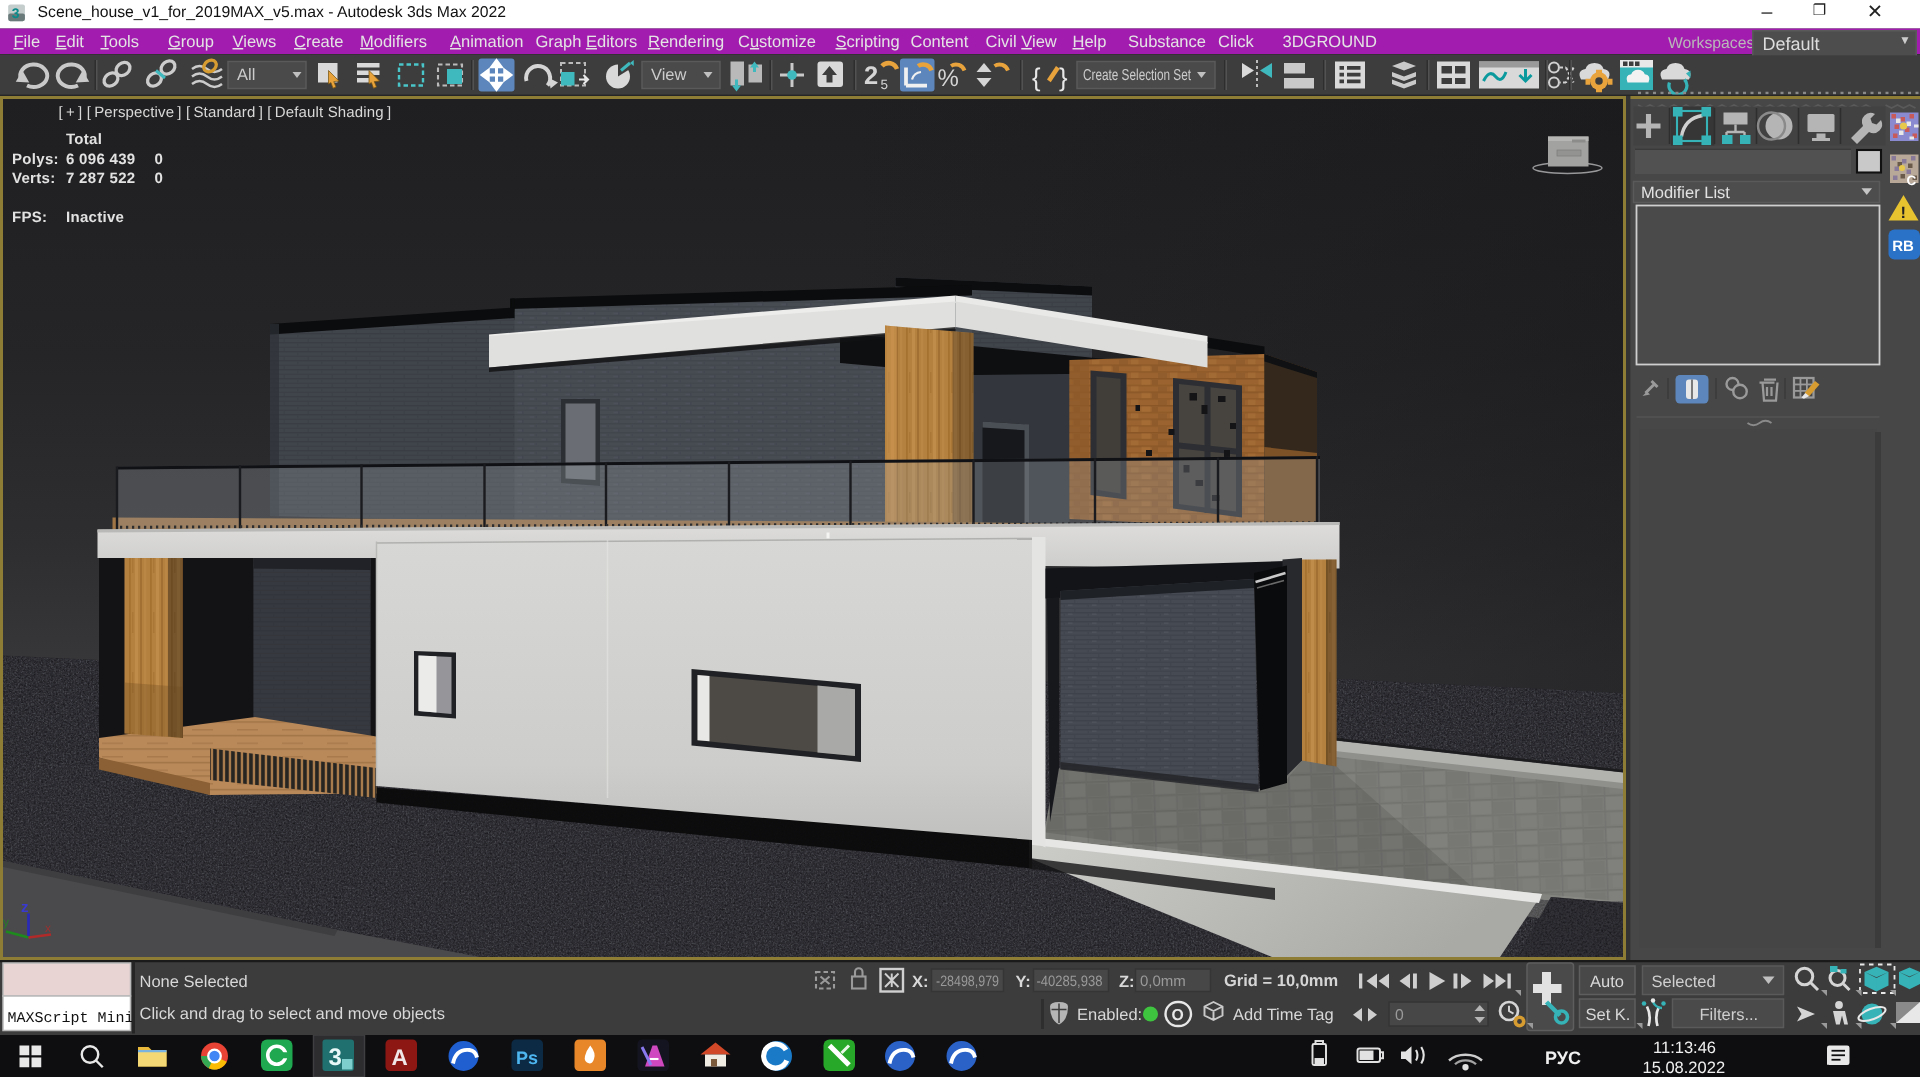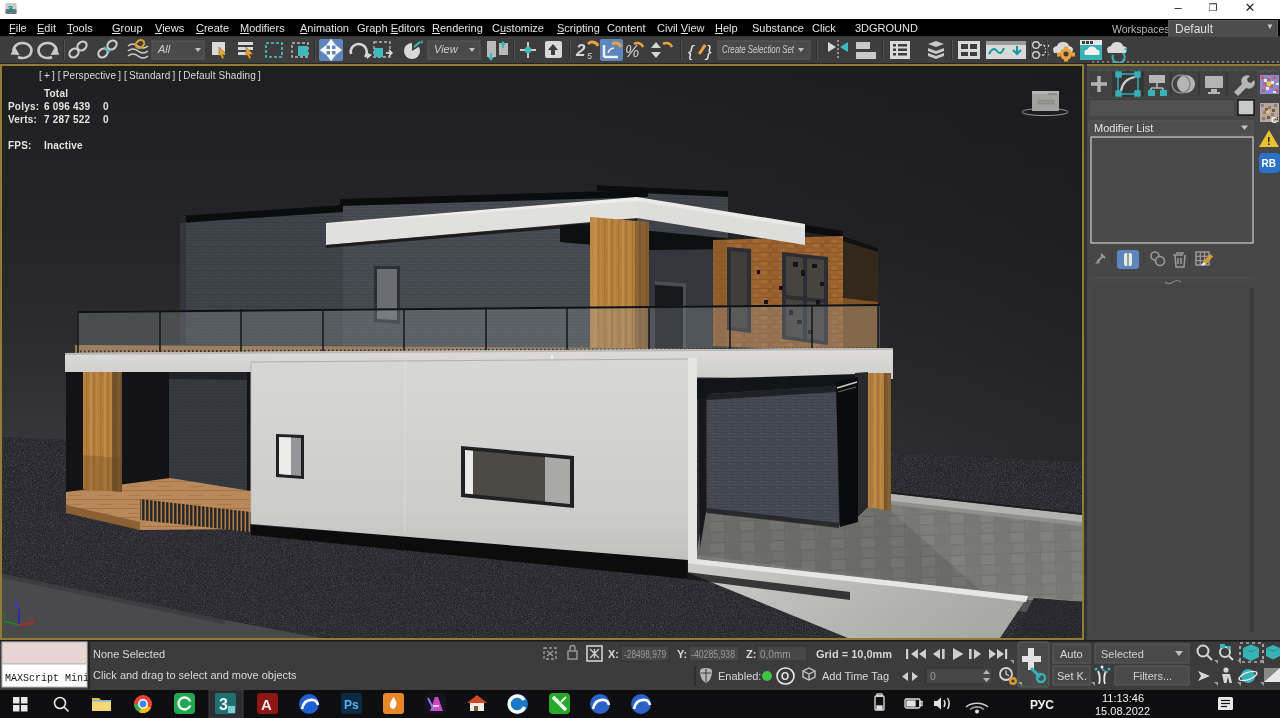--- a/index.html
+++ b/index.html
@@ -5,25 +5,25 @@
 * { margin:0; padding:0; box-sizing:border-box; }
 html,body { width:1280px; height:718px; overflow:hidden; background:#3d3d3d; font-family:"Liberation Sans",sans-serif; }
 #app { position:absolute; left:0; top:0; width:1280px; height:718px; }
 .abs { position:absolute; }
 
 #titlebar { left:0; top:0; width:1280px; height:19px; background:#ffffff; }
 #titlebar .ticon { left:5px; top:2px; width:13px; height:14px; }
 #titlebar .ttext { left:25px; top:2px; font-size:10.5px;letter-spacing:-0.1px; color:#111; letter-spacing:0px; }
 .winbtn { top:0px; width:14px; height:17px; color:#222; font-size:13px; text-align:center; line-height:16px; }
 
-#menubar { left:0; top:19px; width:1280px; height:18px; background:#000000; border-bottom:1px solid #333; }
+#menubar { left:0; top:19px; width:1280px; height:18px; background:#a21caf; border-bottom:1px solid #333; }
 #menubar span.mi { position:absolute; top:2.5px; font-size:11px; color:#e4e4e4; }
 #menubar u { text-decoration:underline; text-underline-offset:1px; }
 
-#toolbar { left:0; top:37px; width:1280px; height:27px; background:#3d3d3d; border-bottom:1px solid #262626;font-style:italic; }
+#toolbar { left:0; top:37px; width:1280px; height:27px; background:#3d3d3d; border-bottom:1px solid #262626; }
 
 #viewport { left:0; top:64px; width:1084px; height:576px; background:#2b2b2d; border:2px solid #8e7e35; }
 #vplabel { left:7px; top:6px; font-size:10px; color:#d8d8d8; letter-spacing:0.1px;padding-left:32px; }
 .vstat { position:absolute; font-size:10px; color:#e2e2e2; font-weight:bold; letter-spacing:0.2px;}
 
 #rpanel { left:1084px; top:64px; width:196px; height:576px; background:#464646; border-left:2px solid #8e7e35; }
 
 #statusbar { left:0; top:640px; width:1280px; height:50px; background:#3c3c3c; }
 
 #taskbar { left:0; top:690px; width:1280px; height:28px; background:#0e0e10; }
@@ -31,20 +31,21 @@
 </head>
 <body>
 <div id="app">
 
 <div id="titlebar" class="abs">
   <svg class="abs ticon" viewBox="0 0 14 14">
         <rect x="0.5" y="0.5" width="12" height="12" rx="1.5" fill="#c4cccc"></rect>
         <rect x="0.5" y="7" width="12" height="5.5" rx="1.5" fill="#6a7a7a"></rect>
         <text x="3" y="10" font-size="10" font-weight="bold" fill="#0a8a8a" font-family="Liberation Sans">3</text>
       </svg>
+  <div class="abs ttext">Scene_house_v1_for_2019MAX_v5.max - Autodesk 3ds Max 2022</div>
   <div class="abs winbtn" style="left:1171px;">–</div>
   <div class="abs winbtn" style="left:1206px;font-size:10px;">❐</div>
   <div class="abs winbtn" style="left:1243px;">✕</div>
 </div>
 
 <div id="menubar" class="abs">
   <span class="mi" style="left:9px"><u>F</u>ile</span>
   <span class="mi" style="left:37px"><u>E</u>dit</span>
   <span class="mi" style="left:67px"><u>T</u>ools</span>
   <span class="mi" style="left:112px"><u>G</u>roup</span>

